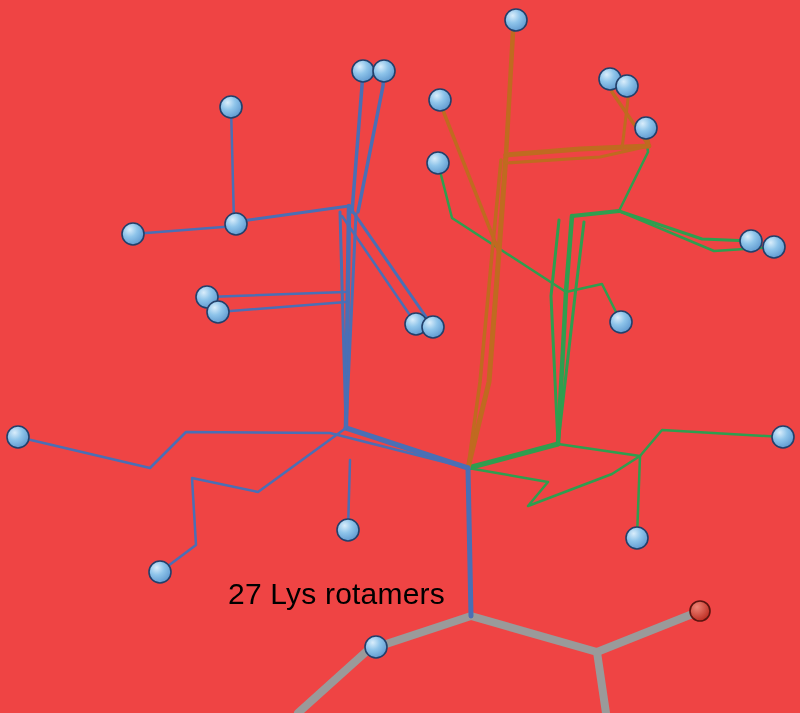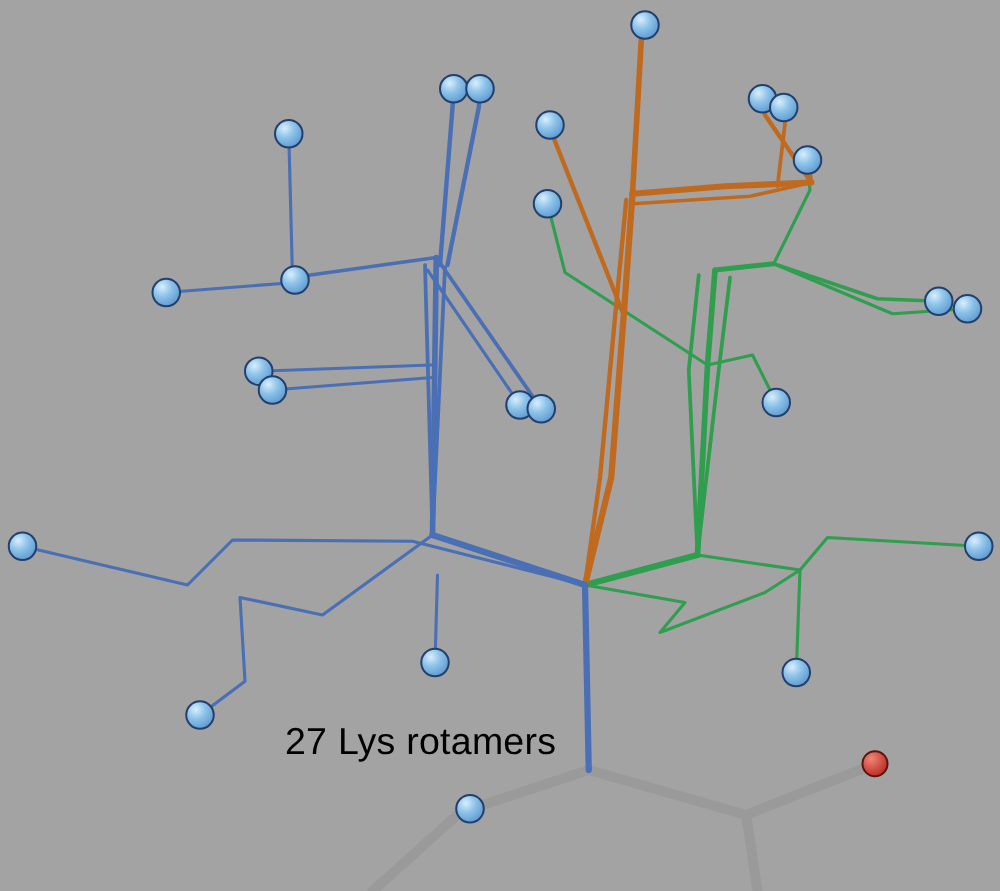--- a/index.html
+++ b/index.html
@@ -1,20 +1,20 @@
 <!DOCTYPE html>
 <html><head>
 <meta charset="utf-8">
 <style>
   html, body { margin: 0; padding: 0; background: #ffffff; }
   .stage {
     position: relative;
     width: 800px;
     height: 713px;
-    background: #a3a3a3;
+    background: #ef4444;
     overflow: hidden;
     font-family: "Liberation Sans", sans-serif;
   }
   .mol-svg {
     position: absolute;
     left: 0; top: 0;
     width: 100%; height: 100%;
     display: block;
   }
   .rotamer-label {

